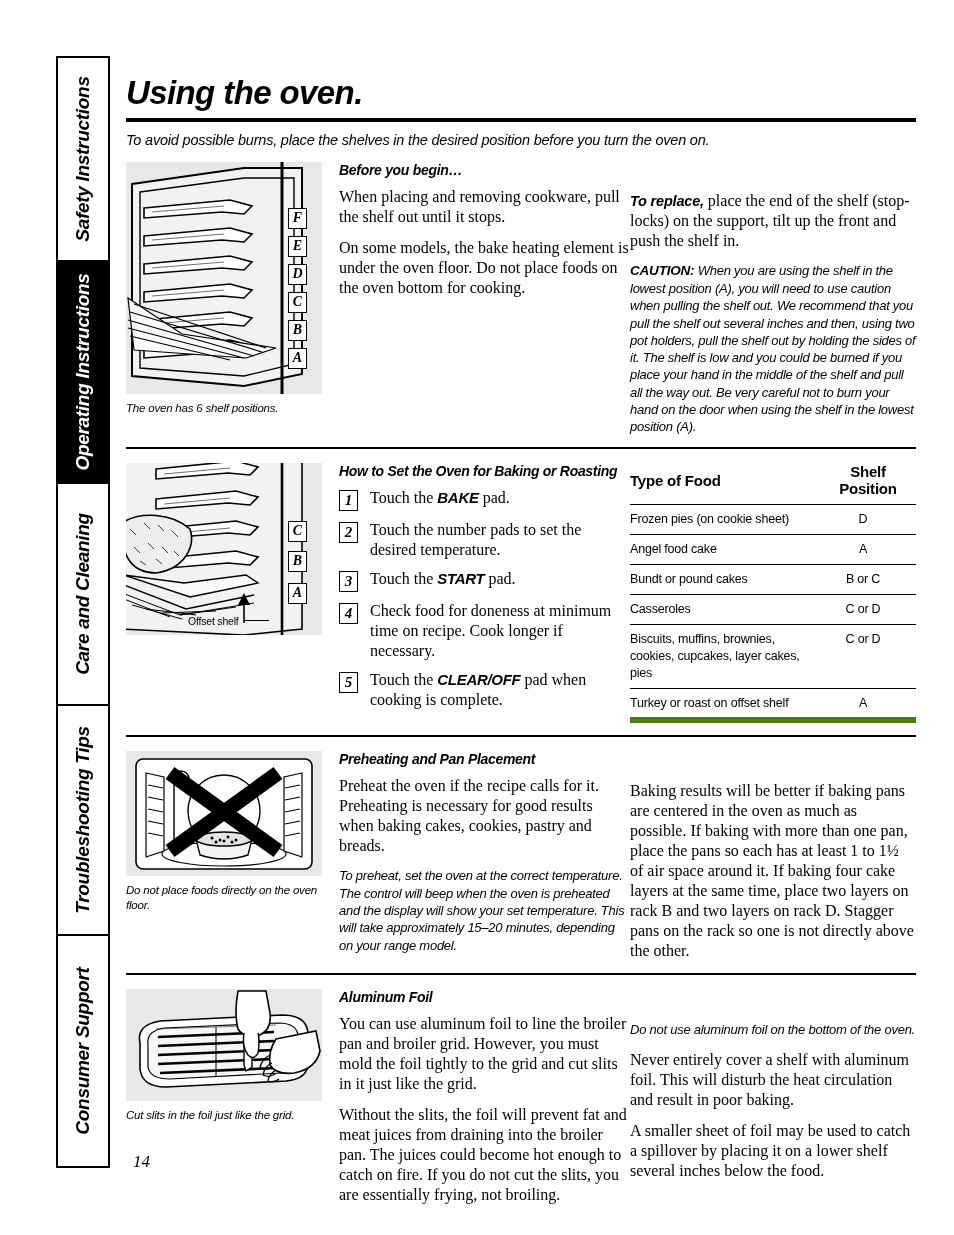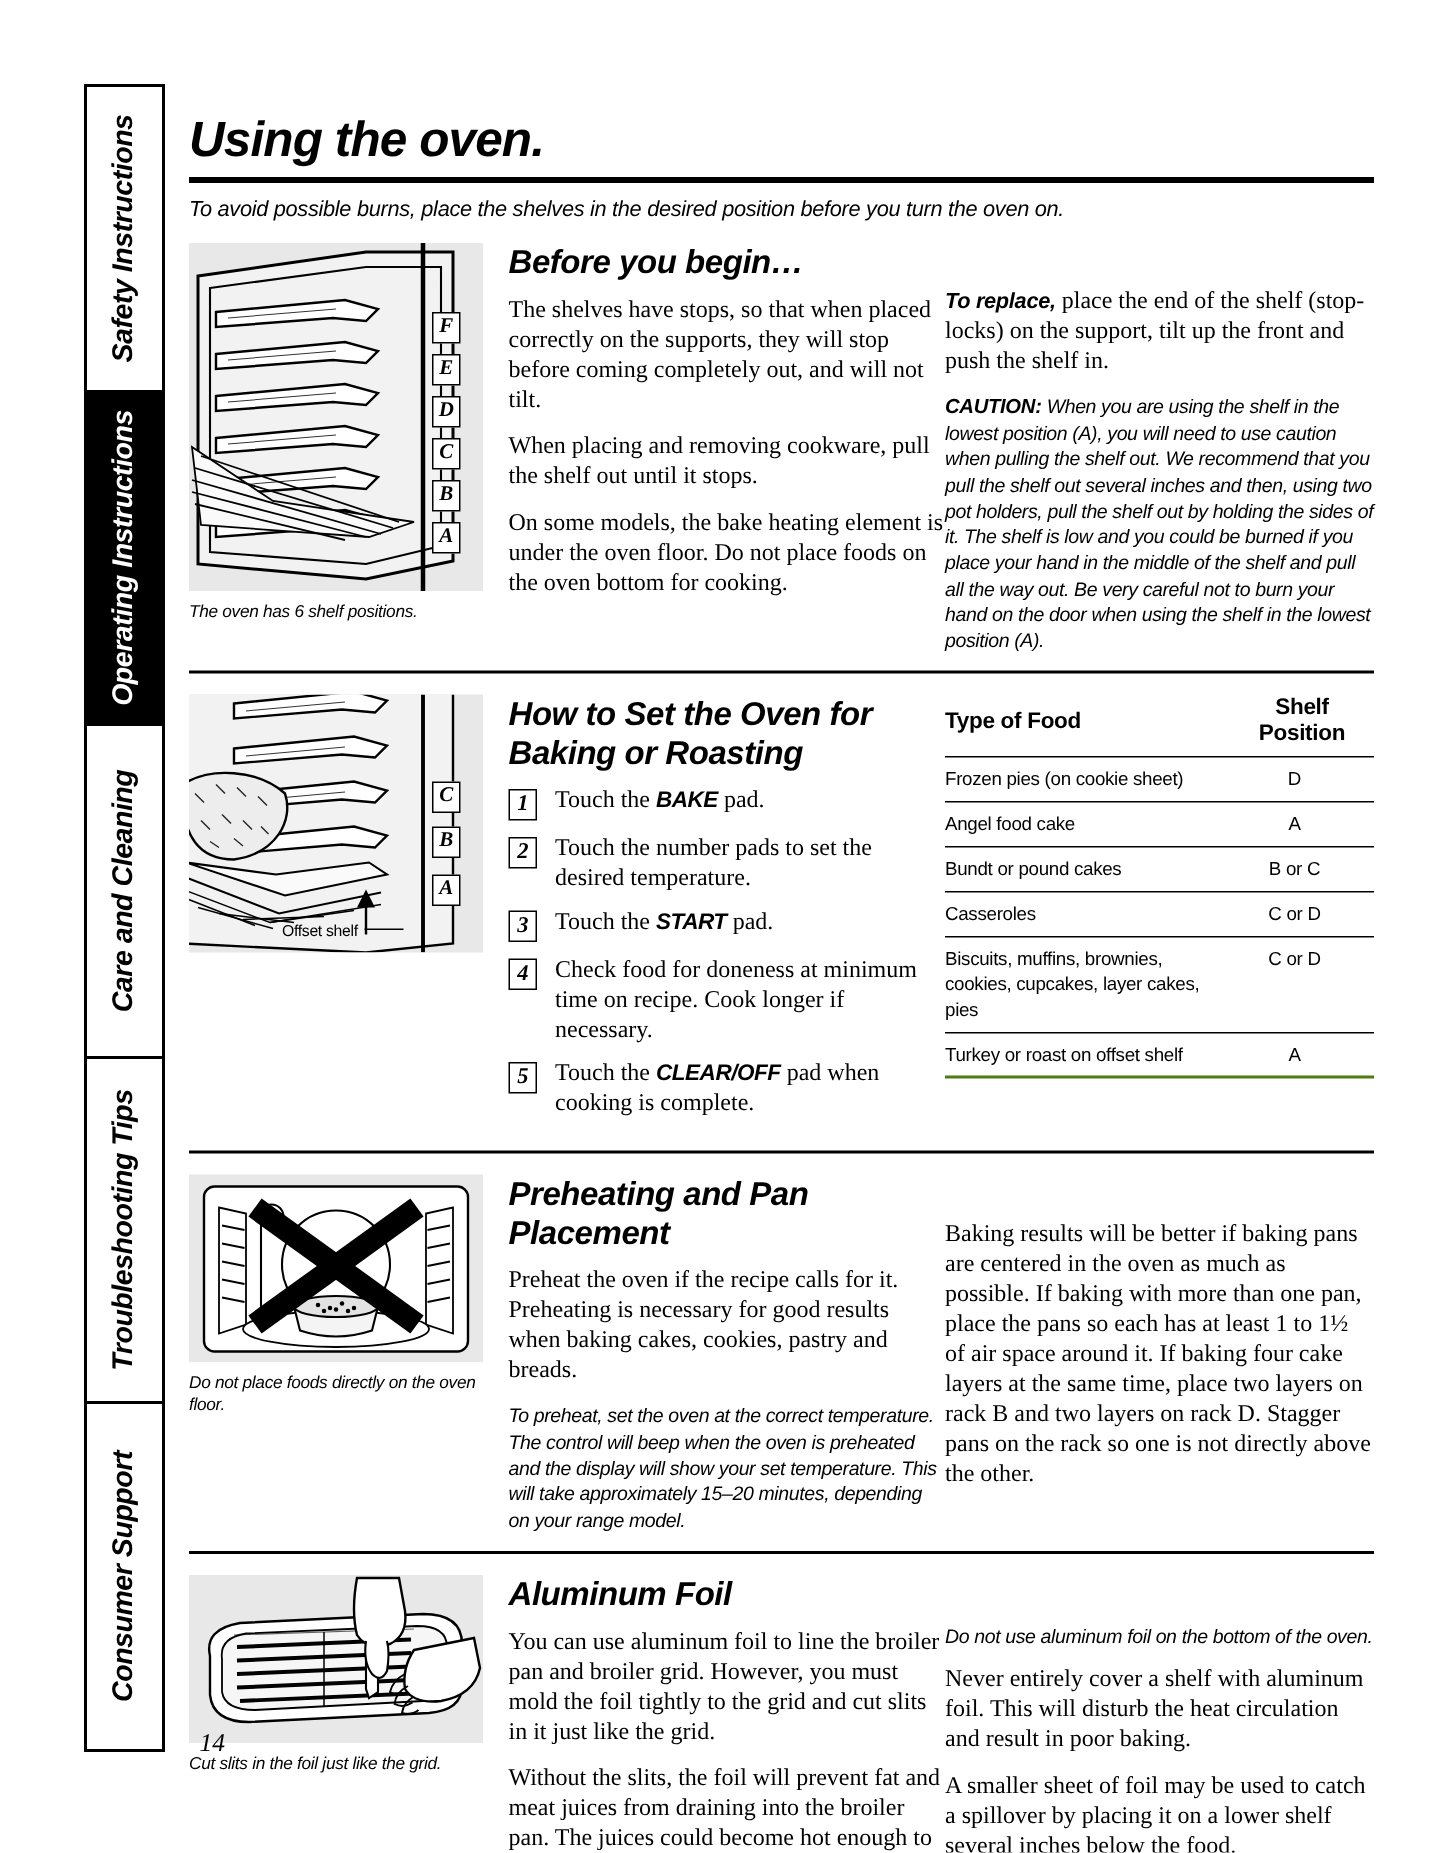--- a/index.html
+++ b/index.html
@@ -115,21 +115,21 @@
     display: flex;
     padding-left: 17px;
   }
   .col-a { width: 290px; flex: 0 0 290px; padding-right: 0; }
   .col-b { flex: 1 1 auto; padding-left: 1px; }
 
   h2.sec-head {
     font-family: "Liberation Sans", sans-serif;
     font-weight: bold;
     font-style: italic;
-    font-size: 22px;
+    font-size: 14px;
     letter-spacing: -0.3px;
     margin: 0 0 9px 0;
   }
   p.body {
     font-family: "Liberation Serif", serif;
     font-size: 16px;
     line-height: 1.25;
     margin: 0 0 11px 0;
   }
   p.body:last-child { margin-bottom: 0; }
@@ -213,21 +213,21 @@
     border-bottom: 1px solid #000;
     letter-spacing: -0.2px;
     line-height: 1.35;
     vertical-align: top;
   }
   table.shelf-table td.pos {
     text-align: center;
     width: 86px;
     padding-right: 10px;
   }
-  table.shelf-table tr:last-child td { border-bottom: 2px solid #4d7c0f; }
+  table.shelf-table tr:last-child td { border-bottom: 6px solid #4d7c0f; }
 
   
   #page-number {
     position: absolute;
     left: 133px;
     top: 1152px;
     font-family: "Liberation Serif", serif;
     font-style: italic;
     font-size: 17px;
   }
@@ -325,21 +325,20 @@
         <div class="letter-box" style="left:162px; top:130px;">C</div>
         <div class="letter-box" style="left:162px; top:158px;">B</div>
         <div class="letter-box" style="left:162px; top:186px;">A</div>
       </div>
       <div class="fig-caption">The oven has 6 shelf positions.</div>
     </div>
 
     <div class="text-cols">
       <div class="col-a">
         <h2 class="sec-head">Before you begin…</h2>
-        <p class="body">The shelves have stops, so that when placed correctly on the supports, they will stop before coming completely out, and will not tilt.</p>
         <p class="body">When placing and removing cookware, pull the shelf out until it stops.</p>
         <p class="body">On some models, the bake heating element is under the oven floor. Do not place foods on the oven bottom for cooking.</p>
       </div>
       <div class="col-b">
         <p class="body" style="margin-top:29px;"><span class="lead">To replace,</span><span> place the end of the shelf (stop-locks) on the support, tilt up the front and push the shelf in.</span></p>
         <p class="note"><span class="lead-sans">CAUTION:</span><span> When you are using the shelf in the lowest position (A), you will need to use caution when pulling the shelf out. We recommend that you pull the shelf out several inches and then, using two pot holders, pull the shelf out by holding the sides of it. The shelf is low and you could be burned if you place your hand in the middle of the shelf and pull all the way out. Be very careful not to burn your hand on the door when using the shelf in the lowest position (A).</span></p>
       </div>
     </div>
   </div>
 

